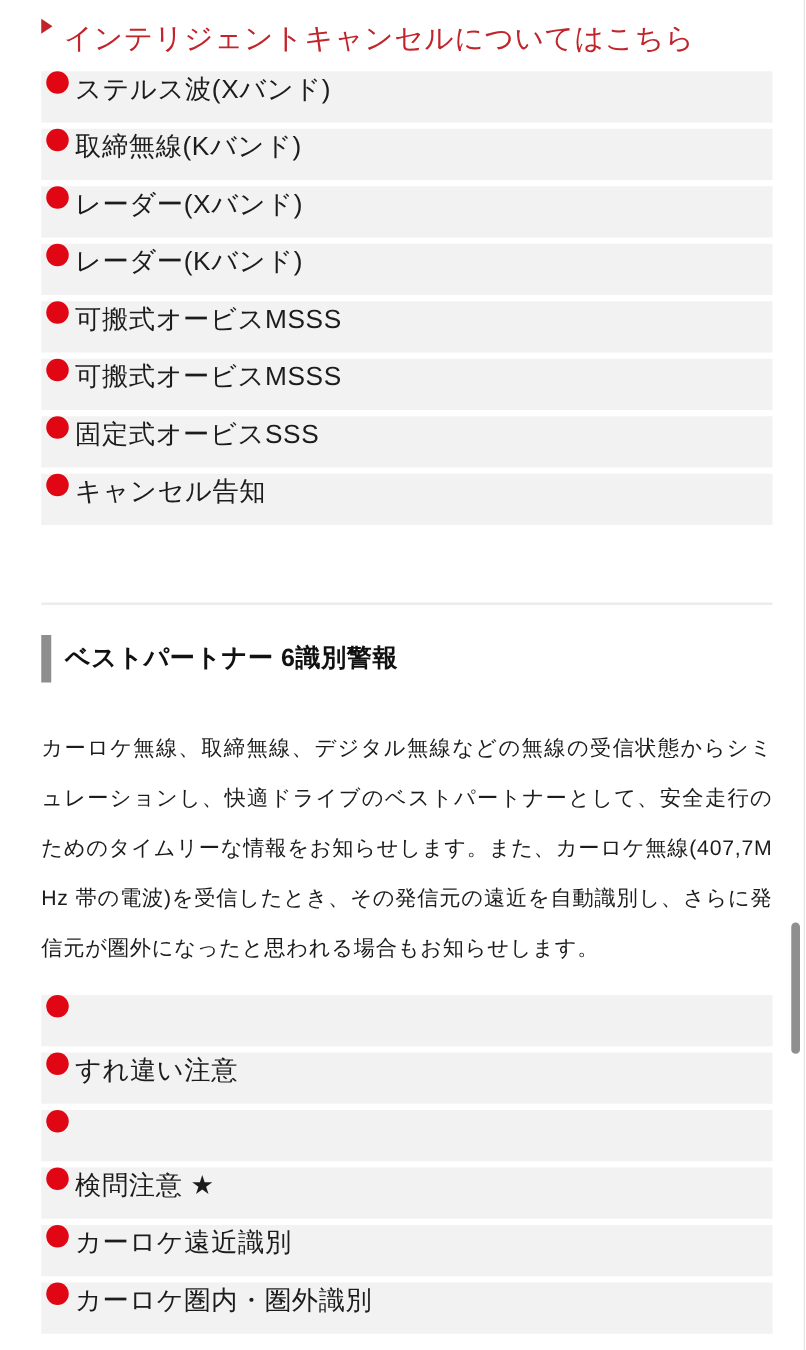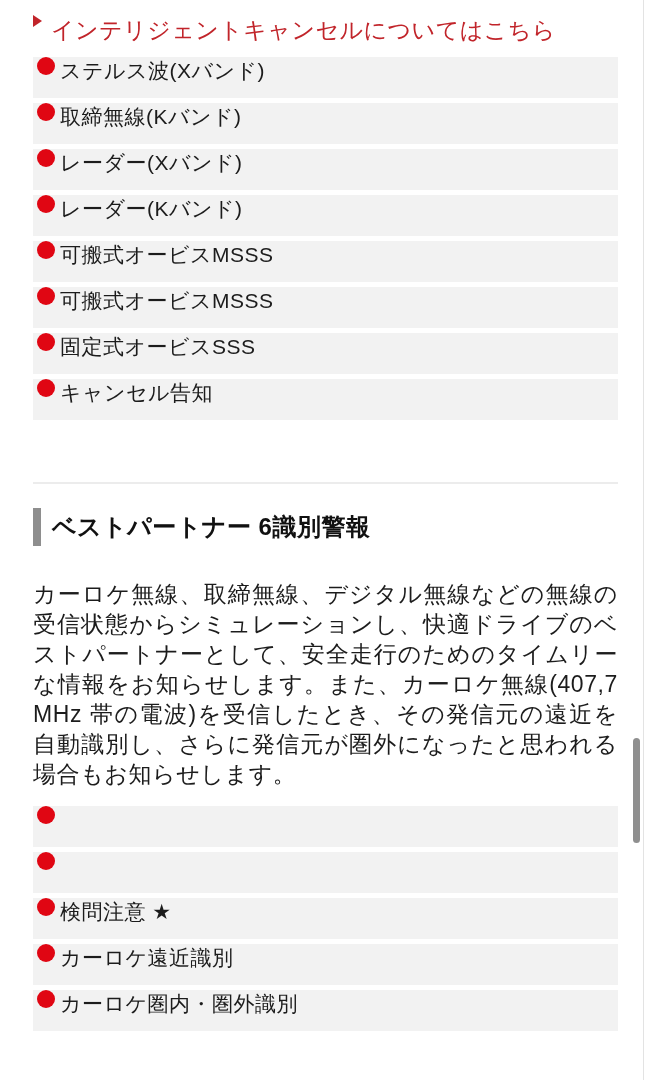--- a/index.html
+++ b/index.html
@@ -74,32 +74,32 @@
   .divider {
     border: none;
     border-top: 2px solid var(--divider);
     margin: 62px 0 0 0;
   }
   
   .heading {
     margin: 24px 0 0 0;
     border-left: 8px solid var(--heading-bar);
     padding-left: 11px;
-    font-size: 24px;
+    font-size: 20px;
     font-weight: 700;
     line-height: 38px;
     letter-spacing: 0.5px;
     color: #111;
   }
   
   .para {
     margin: 33px 0 17px 0;
     width: 585px;
-    font-size: 23px;
-    line-height: 30px;
+    font-size: 17px;
+    line-height: 40px;
     letter-spacing: 0.6px;
     color: var(--text);
     text-align: justify;
     overflow-wrap: break-word;
     word-break: break-all;
   }
   
   .page-edge {
     position: absolute;
     top: 0; right: 1px;
@@ -167,20 +167,24 @@
   <h2 class="heading">ベストパートナー 6識別警報</h2>
 
   <p class="para">カーロケ無線、取締無線、デジタル無線などの無線の受信状態からシミュレーションし、快適ドライブのベストパートナーとして、安全走行のためのタイムリーな情報をお知らせします。また、カーロケ無線(407,7MHz 帯の電波)を受信したとき、その発信元の遠近を自動識別し、さらに発信元が圏外になったと思われる場合もお知らせします。</p>
 
   <div class="feature-list second">
     <div class="row">
       <span class="dot"></span>
     </div>
     <div class="row">
       <span class="dot"></span>
+      <span class="row-label">すれ違い注意</span>
+    </div>
+    <div class="row">
+      <span class="dot"></span>
     </div>
     <div class="row">
       <span class="dot"></span>
       <span class="row-label">検問注意 ★</span>
     </div>
     <div class="row">
       <span class="dot"></span>
       <span class="row-label">カーロケ遠近識別</span>
     </div>
     <div class="row">

